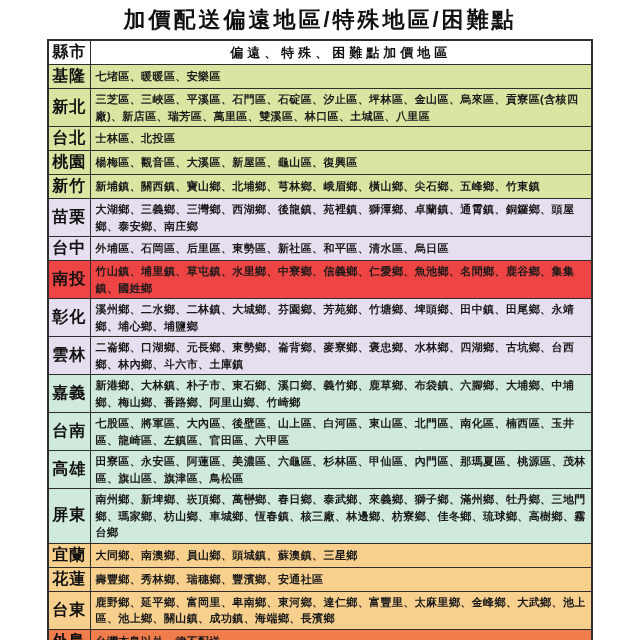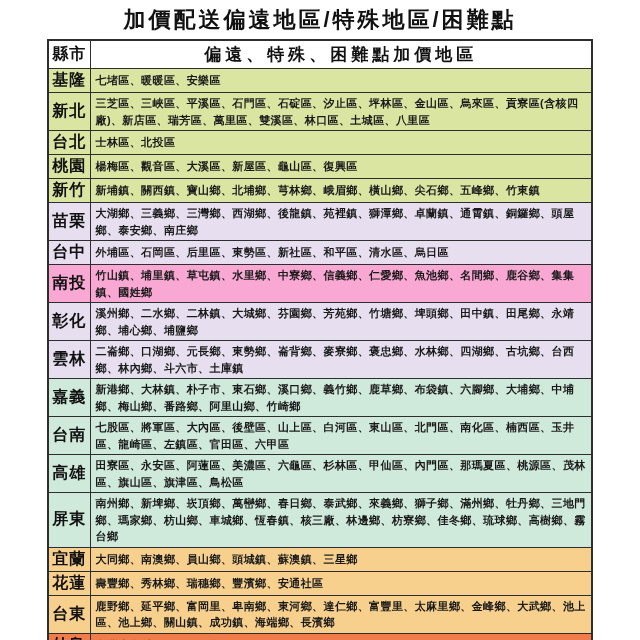--- a/index.html
+++ b/index.html
@@ -32,21 +32,21 @@
     width: 42px;
     text-align: center;
     font-size: 16px;
     font-weight: bold;
     color: #111111;
     padding: 1px 2px;
     letter-spacing: 1px;
   }
   th.areas-h {
     text-align: center;
-    font-size: 17px;
+    font-size: 13px;
     font-weight: bold;
     color: #111111;
     padding: 2px 4px;
     letter-spacing: 4px;
     background: #ffffff;
   }
   td.areas {
     font-size: 11px;
     font-weight: bold;
     color: #1a1a1a;
@@ -91,21 +91,21 @@
           <td class="areas">新埔鎮、關西鎮、寶山鄉、北埔鄉、芎林鄉、峨眉鄉、橫山鄉、尖石鄉、五峰鄉、竹東鎮</td>
         </tr>
         <tr style="background: rgb(231, 223, 240); border-radius: 14px;">
           <td class="county">苗栗</td>
           <td class="areas">大湖鄉、三義鄉、三灣鄉、西湖鄉、後龍鎮、苑裡鎮、獅潭鄉、卓蘭鎮、通霄鎮、銅鑼鄉、頭屋鄉、泰安鄉、南庄鄉</td>
         </tr>
         <tr style="background: rgb(231, 223, 240);">
           <td class="county">台中</td>
           <td class="areas">外埔區、石岡區、后里區、東勢區、新社區、和平區、清水區、烏日區</td>
         </tr>
-        <tr style="background: #f9a8d4;">
+        <tr style="background: #ef4444;">
           <td class="county">南投</td>
           <td class="areas">竹山鎮、埔里鎮、草屯鎮、水里鄉、中寮鄉、信義鄉、仁愛鄉、魚池鄉、名間鄉、鹿谷鄉、集集鎮、國姓鄉</td>
         </tr>
         <tr style="background: rgb(231, 223, 240);">
           <td class="county">彰化</td>
           <td class="areas">溪州鄉、二水鄉、二林鎮、大城鄉、芬園鄉、芳苑鄉、竹塘鄉、埤頭鄉、田中鎮、田尾鄉、永靖鄉、埔心鄉、埔鹽鄉</td>
         </tr>
         <tr style="background: rgb(231, 223, 240);">
           <td class="county">雲林</td>
           <td class="areas">二崙鄉、口湖鄉、元長鄉、東勢鄉、崙背鄉、麥寮鄉、褒忠鄉、水林鄉、四湖鄉、古坑鄉、台西鄉、林內鄉、斗六市、土庫鎮</td>

